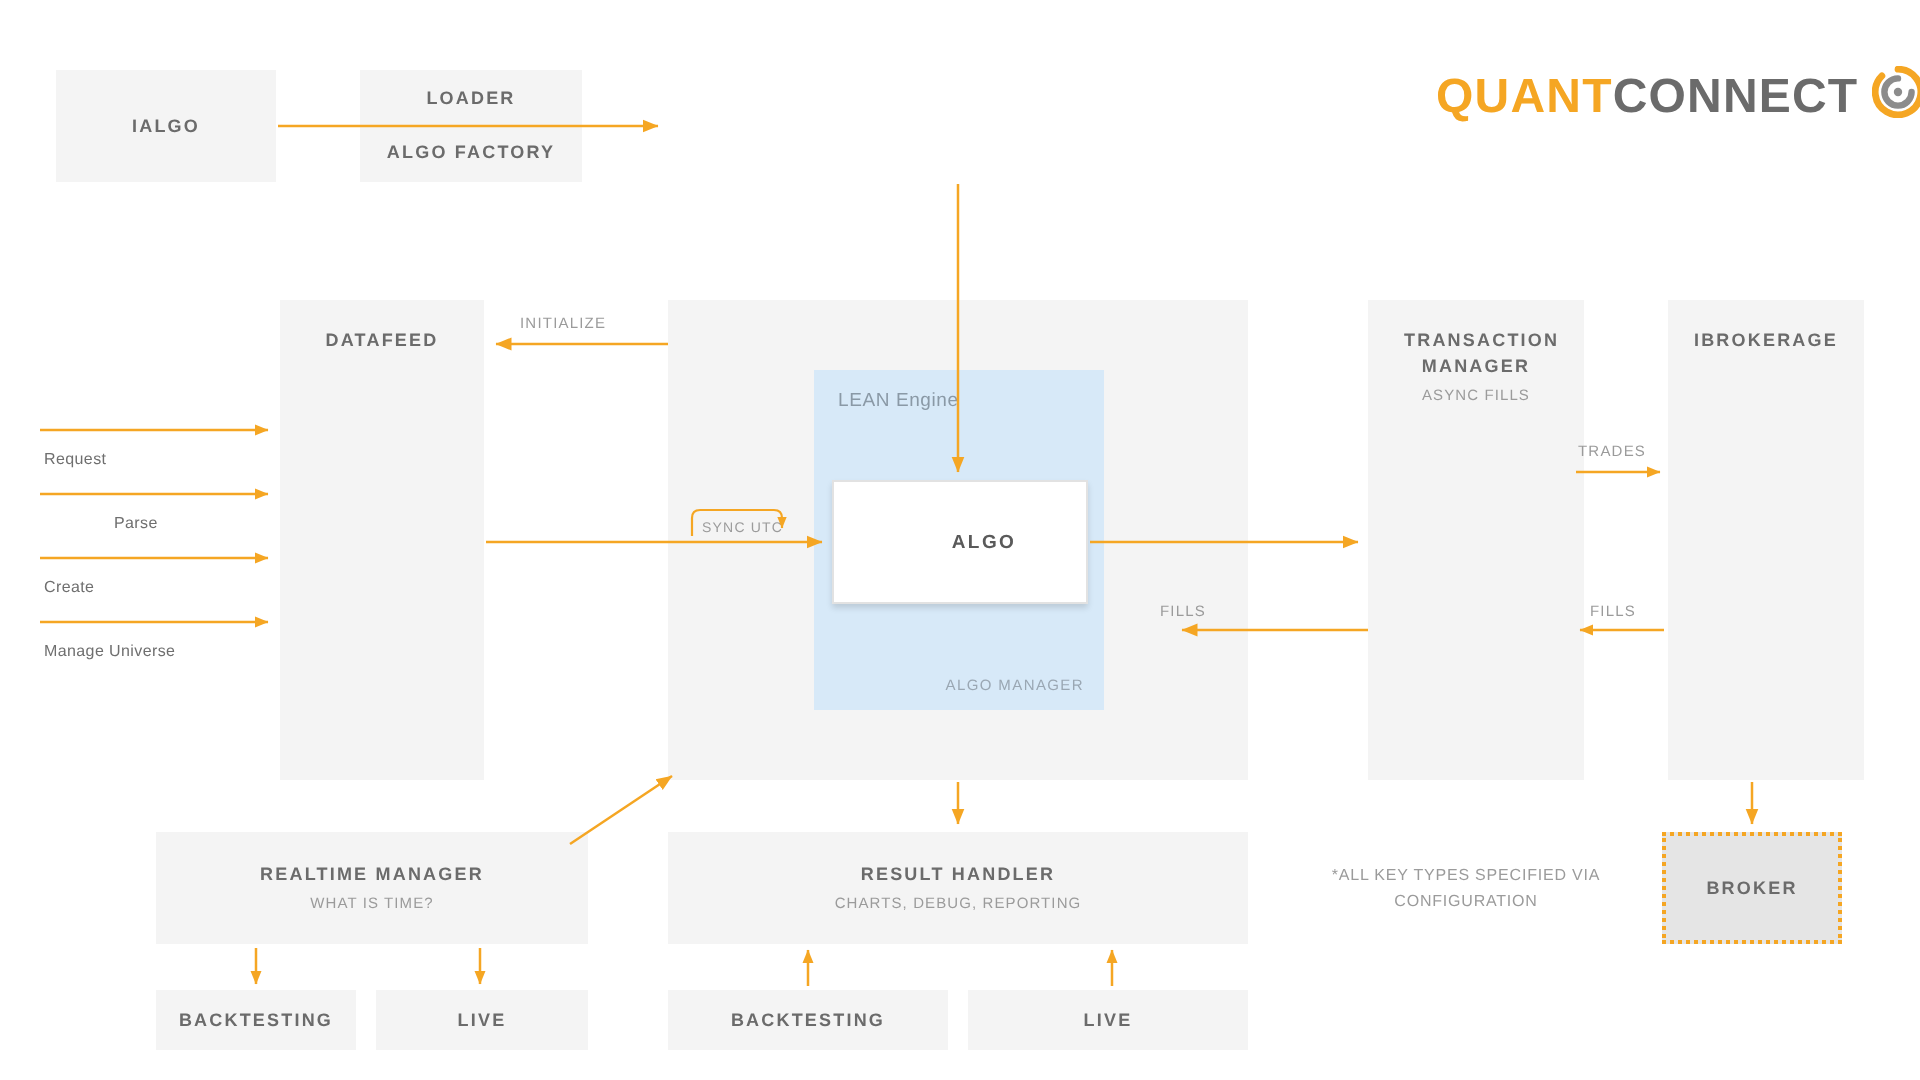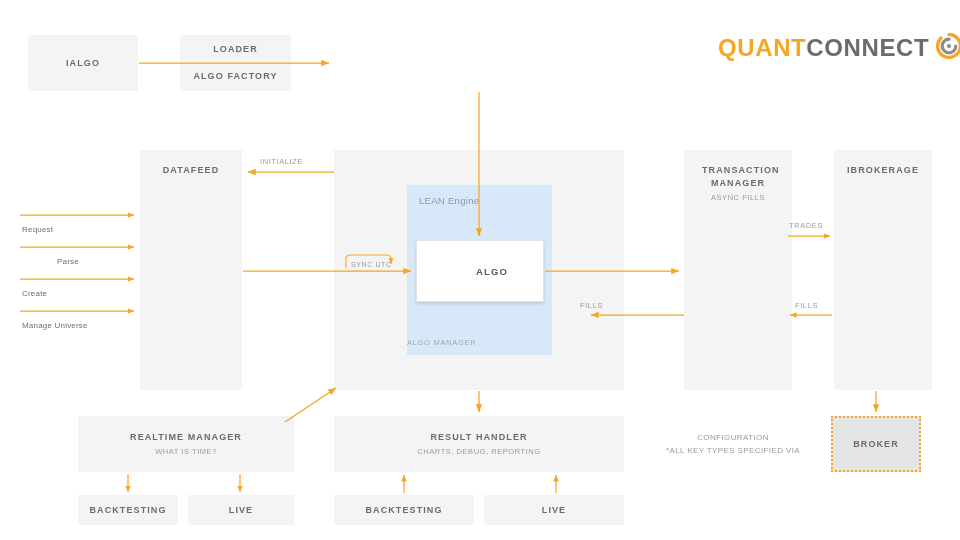--- a/index.html
+++ b/index.html
@@ -34,21 +34,21 @@
   
   .lean{
     position:absolute;background:#d7e9f8;
     box-sizing:border-box;
   }
   .lean-title{
     position:absolute;left:12px;top:10px;
     font-size:9.5px;color:#8a99a6;letter-spacing:.3px;
   }
   .lean-foot{
-    position:absolute;left:0;right:10px;bottom:8px;text-align:left;
+    position:absolute;left:0;right:10px;bottom:8px;text-align:right;
     font-size:7.5px;letter-spacing:.7px;color:#9aa7b3;
   }
   .mainloop{
     position:absolute;text-align:center;width:100%;
     font-size:7.5px;letter-spacing:.7px;color:#9b9b9b;
   }
 
   
   .algo{
     position:absolute;background:#ffffff;
@@ -141,22 +141,22 @@
     <span class="ttl">REALTIME MANAGER</span>
     <span class="sub">WHAT IS TIME?</span>
   </div>
 
   <div class="box" style="left:334px;top:416px;width:290px;height:56px;align-items:center;">
     <span class="ttl">RESULT HANDLER</span>
     <span class="sub">CHARTS, DEBUG, REPORTING</span>
   </div>
 
   <div class="note" style="left:648px;top:431px;width:170px;">
+    <div>*ALL KEY TYPES SPECIFIED VIA</div>
     <div>CONFIGURATION</div>
-    <div>*ALL KEY TYPES SPECIFIED VIA</div>
   </div>
 
   <div class="dotted" style="left:831px;top:416px;width:90px;height:56px;">
     <span class="ttl">BROKER</span>
   </div>
 
   <div class="box" style="left:78px;top:495px;width:100px;height:30px;">
     <span class="ttl">BACKTESTING</span>
   </div>
   <div class="box" style="left:188px;top:495px;width:106px;height:30px;">

